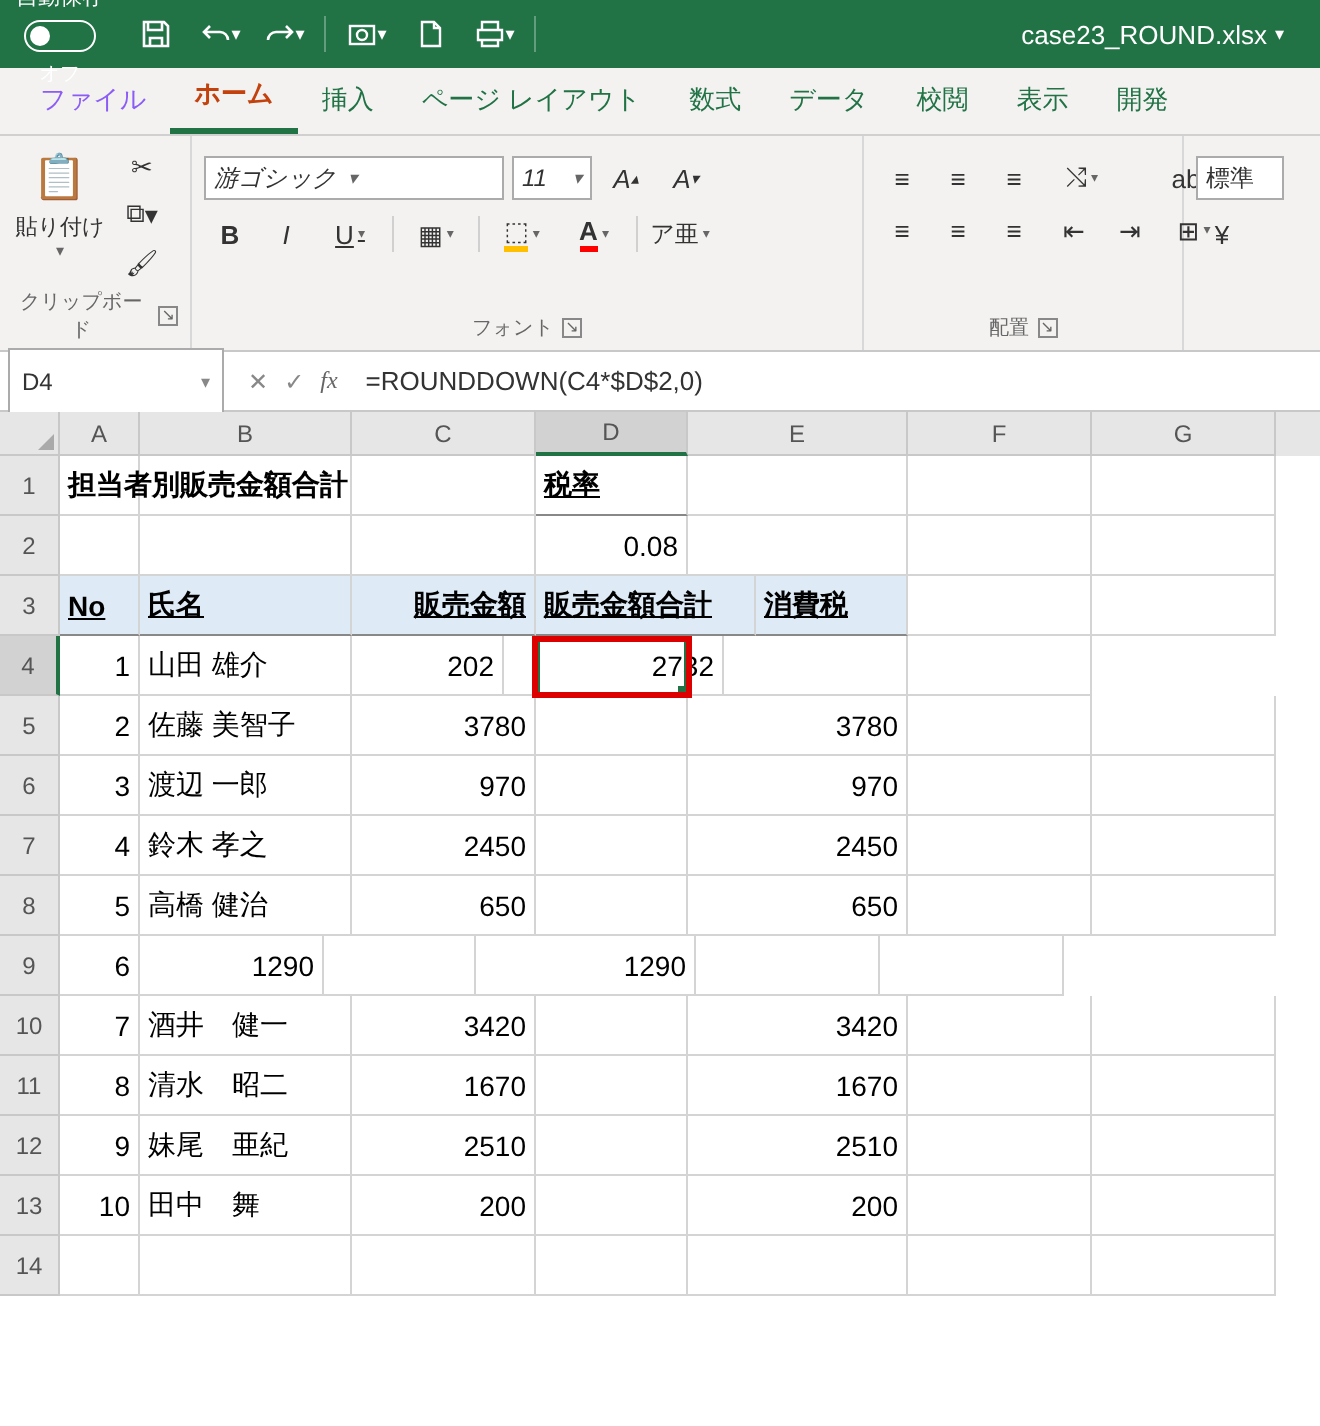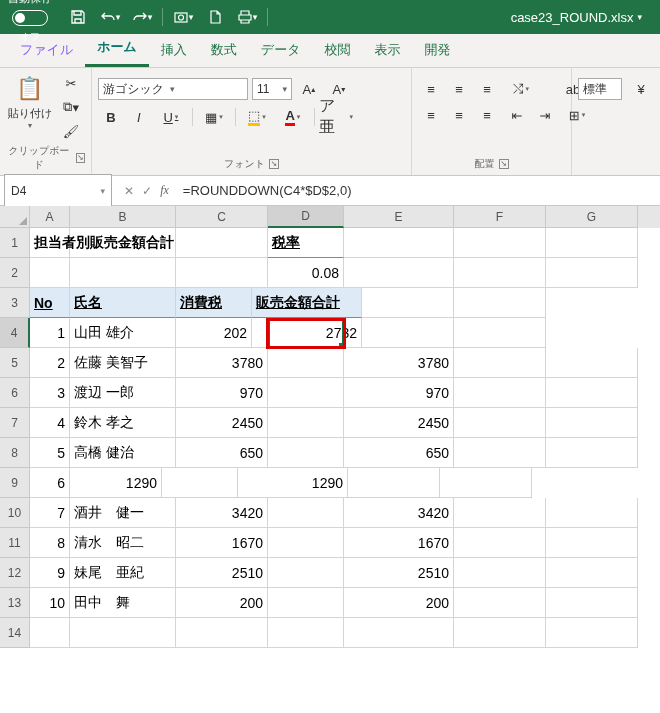--- a/index.html
+++ b/index.html
@@ -14,38 +14,38 @@
 .qat { display: flex; align-items: center; gap: 4px; margin-left: 12px; }
 .qat-btn { width: 28px; height: 24px; display:flex; align-items:center; justify-content:center; cursor:pointer; }
 .qat-sep { width:1px; height:18px; background: rgba(255,255,255,.3); margin:0 2px; }
 .filename { margin-left: auto; margin-right: 10px; font-size: 13px; display:flex; align-items:center; gap:4px; }
 .chev { font-size: 9px; }
 
 
 .tabs { background: #f3f2f1; height: 34px; display: flex; align-items: flex-end; padding: 0 8px; border-bottom: 1px solid #d0d0d0; }
 .tab { padding: 8px 12px; font-size: 13px; color: #217346; cursor:pointer; }
 .tab.file { color: #8b5cf6; }
-.tab.active { color: #0f766e; font-weight: bold; border-bottom: 3px solid #217346; }
+.tab.active { color: #c2410c; font-weight: bold; border-bottom: 3px solid #217346; }
 
 
 .ribbon { background: #f3f2f1; height: 108px; display: flex; border-bottom: 1px solid #c8c8c8; }
 .group { border-right: 1px solid #d8d8d8; padding: 4px 6px 2px 6px; display: flex; flex-direction: column; }
 .group-body { flex: 1; display: flex; align-items: flex-start; }
 .group-label { text-align: center; font-size: 10px; color: #666; padding: 2px 0; display:flex; justify-content:center; align-items:center; gap:4px;}
 .group-label .dlg { width:10px; height:10px; border:1px solid #888; font-size:8px; line-height:8px; text-align:center; }
 
 
 .paste { display:flex; flex-direction:column; align-items:center; width:48px; cursor:pointer; }
 .paste-icon { font-size: 22px; margin: 4px 0; }
 .paste-label { font-size: 11px; }
 .clip-col { margin-left:4px; display:flex; flex-direction:column; gap:2px; }
 .sm-btn { width:26px; height:22px; display:flex; align-items:center; justify-content:center; cursor:pointer; font-size:13px; }
 
 
-.font-row1 { display:flex; gap:4px; align-items:center; margin-bottom:6px; margin-top:6px; }
+.font-row1 { display:flex; gap:4px; align-items:center; margin-bottom:6px; margin-top:6px;font-style:italic; }
 .font-select { border:1px solid #ababab; background:#fff; height:22px; font-size:12px; padding:0 4px; display:flex; align-items:center; gap:6px; cursor:pointer;}
 .font-name { width: 150px; }
 .font-size-sel { width: 40px; justify-content:space-between; }
 .font-row2 { display:flex; gap:2px; align-items:center; }
 .rb-btn { width:26px; height:22px; display:flex; align-items:center; justify-content:center; cursor:pointer; font-size:13px; border-radius:2px;}
 .rb-btn.with-arrow { width:34px; }
 .rb-btn .arr { font-size:7px; margin-left:2px; color:#666; }
 
 
 .align-col { display:flex; flex-direction:column; gap:4px; margin-top:6px; }
@@ -136,20 +136,21 @@
   <div class="filename">
     <span>case23_ROUND.xlsx</span>
     <span class="chev">▾</span>
   </div>
 </div>
 
 <div class="tabs">
   <div class="tab file">ファイル</div>
   <div class="tab active">ホーム</div>
   <div class="tab">挿入</div>
+  <div class="tab">ページ レイアウト</div>
   <div class="tab">数式</div>
   <div class="tab">データ</div>
   <div class="tab">校閲</div>
   <div class="tab">表示</div>
   <div class="tab">開発</div>
 </div>
 
 <div class="ribbon">
 
   <div class="group" style="width:96px">
@@ -198,21 +199,21 @@
         <div class="rb-btn with-arrow">
             <span style="border-bottom:3px solid #ffc000">⬚</span>
             <span class="arr">▾</span>
           </div>
         <div class="rb-btn with-arrow">
             <span style="border-bottom:3px solid #ff0000;font-weight:bold">A</span>
             <span class="arr">▾</span>
           </div>
         <span style="width:1px;height:18px;background:#d0d0d0;margin:0 2px"></span>
         <div class="rb-btn with-arrow">
-            <span style="font-size:16px">ア亜</span>
+            <span style="font-size:12px">ア亜</span>
             <span class="arr">▾</span>
           </div>
       </div>
     </div>
     <div class="group-label">
         <span>フォント</span>
         <span class="dlg">↘</span>
       </div>
   </div>
 
@@ -244,21 +245,21 @@
         <div class="rb-btn with-arrow" style="width:30px">⊞<span class="arr">▾</span></div>
       </div>
     </div>
     <div class="group-label">
         <span>配置</span>
         <span class="dlg">↘</span>
       </div>
   </div>
 
   <div class="group" style="flex:1;border-right:none">
-    <div class="group-body" style="flex-direction:row;padding-top:6px;gap:6px">
+    <div class="group-body" style="flex-direction:column;padding-top:6px;gap:6px">
       <div class="font-select" style="width:44px">
           <span>標準</span>
         </div>
       <div class="align-row">
         <div class="rb-btn">¥</div>
       </div>
     </div>
   </div>
 </div>
 
@@ -306,22 +307,23 @@
     <div class="cell col-D r">0.08</div>
     <div class="cell col-E"></div>
     <div class="cell col-F"></div>
     <div class="cell col-G"></div>
   </div>
 
   <div class="row">
     <div class="rh">3</div>
     <div class="cell col-A l bold shade bb">No</div>
     <div class="cell col-B l bold shade bb">氏名</div>
+    <div class="cell col-C r bold shade bb">販売金額</div>
+    <div class="cell col-E l bold shade bb">販売金額合計</div>
     <div class="cell col-D l bold shade bb">消費税</div>
-    <div class="cell col-E l bold shade bb">販売金額合計</div>
     <div class="cell col-F"></div>
     <div class="cell col-G"></div>
   </div>
 
   <div id="data-rows">
       <div class="row">
         <div class="rh sel">4</div>
         <div class="cell col-A r">1</div>
         <div class="cell col-B l">山田 雄介</div>
         <div class="cell col-D r">202</div>

